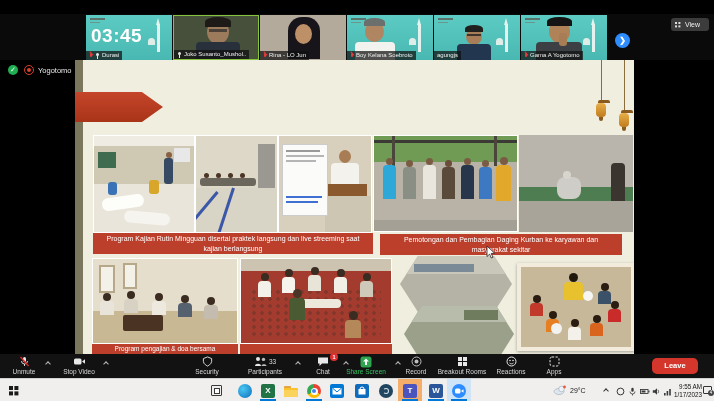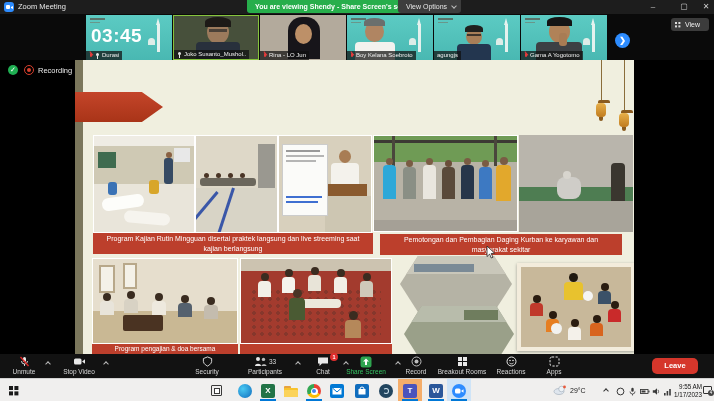--- a/index.html
+++ b/index.html
@@ -99,29 +99,20 @@
   #notif .nb{position:absolute;right:-3px;bottom:-3px;width:6px;height:6px;border-radius:50%;background:#444;color:#fff;font-size:4.5px;line-height:6px;text-align:center;}
 
   svg{display:block;}
   .cursor{position:absolute;z-index:50;}
 </style>
 </head>
 <body>
 
 <div id="screen">
 
-  <div id="titlebar">
-    <div id="zoom-logo"></div>
-    <div id="app-title">Zoom Meeting</div>
-    <div id="share-banner">You are viewing Shendy - Share Screen's screen</div>
-    <div id="view-options"><span>View Options</span><span class="chev"></span></div>
-    <div class="winctl" style="left:645px;">–</div>
-    <div class="winctl" style="left:676px;">▢</div>
-    <div class="winctl" style="left:698px;">✕</div>
-  </div>
 
   <div id="strip">
 
     <div class="tile teal" style="left:86px;">
       <div class="tlogo1"></div>
         <div class="tlogo2"></div>
       <div class="minaret">
           <div class="m2"></div>
           <div class="m1"></div>
           <div class="m3"></div>
@@ -206,21 +197,21 @@
         </div>
     </div>
 
     <div id="next-page">❯</div>
     <div id="view-btn"><span class="grid"></span><span>View</span></div>
   </div>
 
   <div id="stage">
     <div id="rec-shield">✓</div>
     <div id="rec-dot"></div>
-    <div id="rec-label">Recording</div>
+    <div id="rec-label">Yogotomo</div>
 
     <div id="slide">
       <div id="spine"></div>
       <div id="title-banner"></div>
 
       <div class="lantern" style="left:520px;top:0;height:70px;">
         <div class="str" style="height:40px;"></div>
           <div class="cap" style="top:40px;"></div>
           <div class="bod" style="top:43px;"></div>
           <div class="tail" style="top:57px;"></div>

